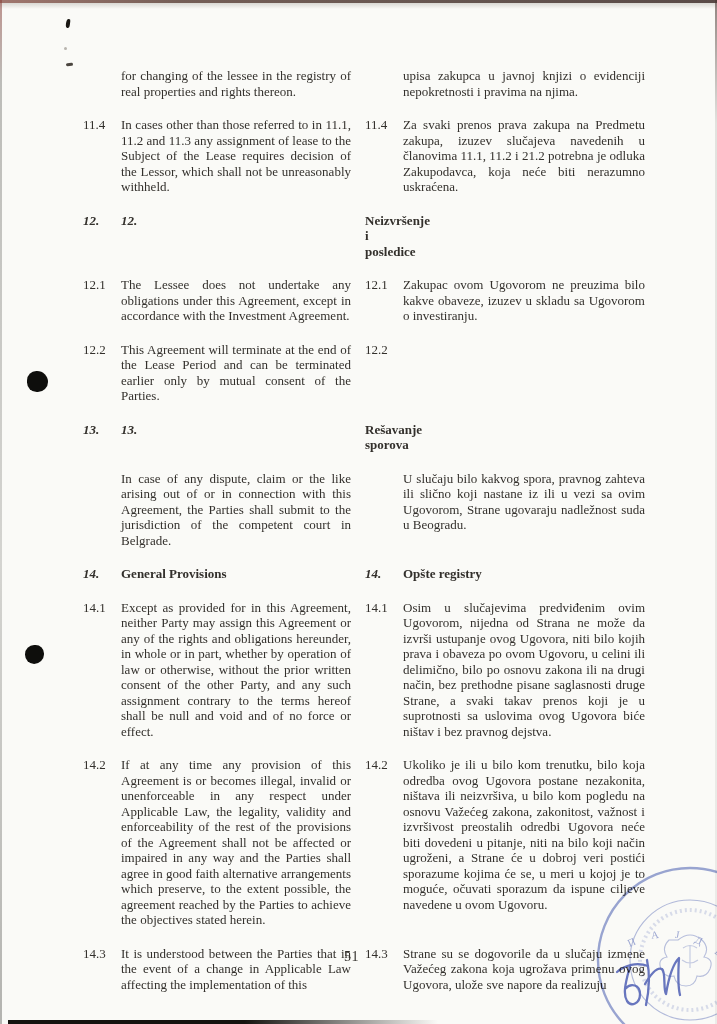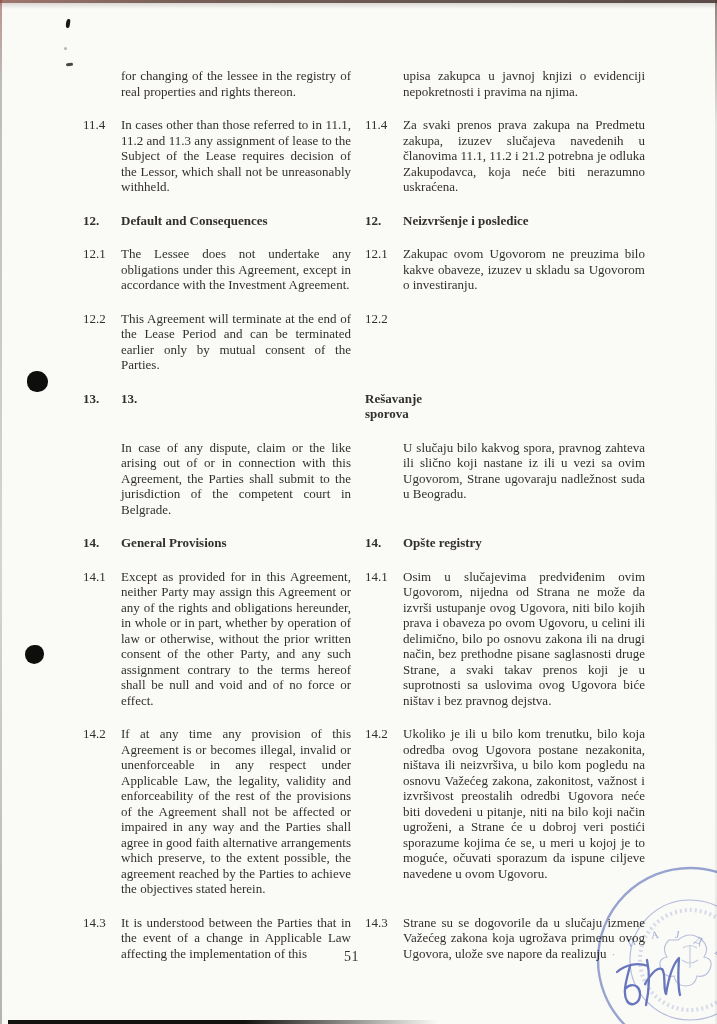--- a/index.html
+++ b/index.html
@@ -55,21 +55,21 @@
     display: grid;
     grid-template-columns: 24px 230px 24px 242px;
     column-gap: 14px;
     margin-bottom: 18px;
     font-size: 13px;
     line-height: 15.5px;
   }
   .num { white-space: nowrap; }
   .txt { text-align: justify; }
   .row.heading { font-weight: bold; }
-  .row.heading .num { font-weight: bold; }
+  .row.heading .num { font-weight: bold; font-style: italic; }
 
   .page-number {
     position: absolute; left: 344px; top: 949px;
     font-size: 14px; letter-spacing: .5px;
   }
 
   .stamp-svg {
     position: absolute; left: 590px; top: 860px;
     width: 200px; height: 164px;
     mix-blend-mode: multiply;
@@ -105,21 +105,20 @@
 
     <div class="row">
       <div class="num">11.4</div>
       <div class="txt">In cases other than those referred to in 11.1, 11.2 and 11.3 any assignment of lease to the Subject of the Lease requires decision of the Lessor, which shall not be unreasonably withheld.</div>
       <div class="num">11.4</div>
       <div class="txt">Za svaki prenos prava zakupa na Predmetu zakupa, izuzev slučajeva navedenih u članovima 11.1, 11.2 i 21.2 potrebna je odluka Zakupodavca, koja neće biti nerazumno uskraćena.</div>
     </div>
 
     <div class="row heading">
       <div class="num">12.</div>
-      <div class="txt">Default and Consequences</div>
       <div class="num">12.</div>
       <div class="txt">Neizvršenje i posledice</div>
     </div>
 
     <div class="row">
       <div class="num">12.1</div>
       <div class="txt">The Lessee does not undertake any obligations under this Agreement, except in accordance with the Investment Agreement.</div>
       <div class="num">12.1</div>
       <div class="txt">Zakupac ovom Ugovorom ne preuzima bilo kakve obaveze, izuzev u skladu sa Ugovorom o investiranju.</div>
     </div>

